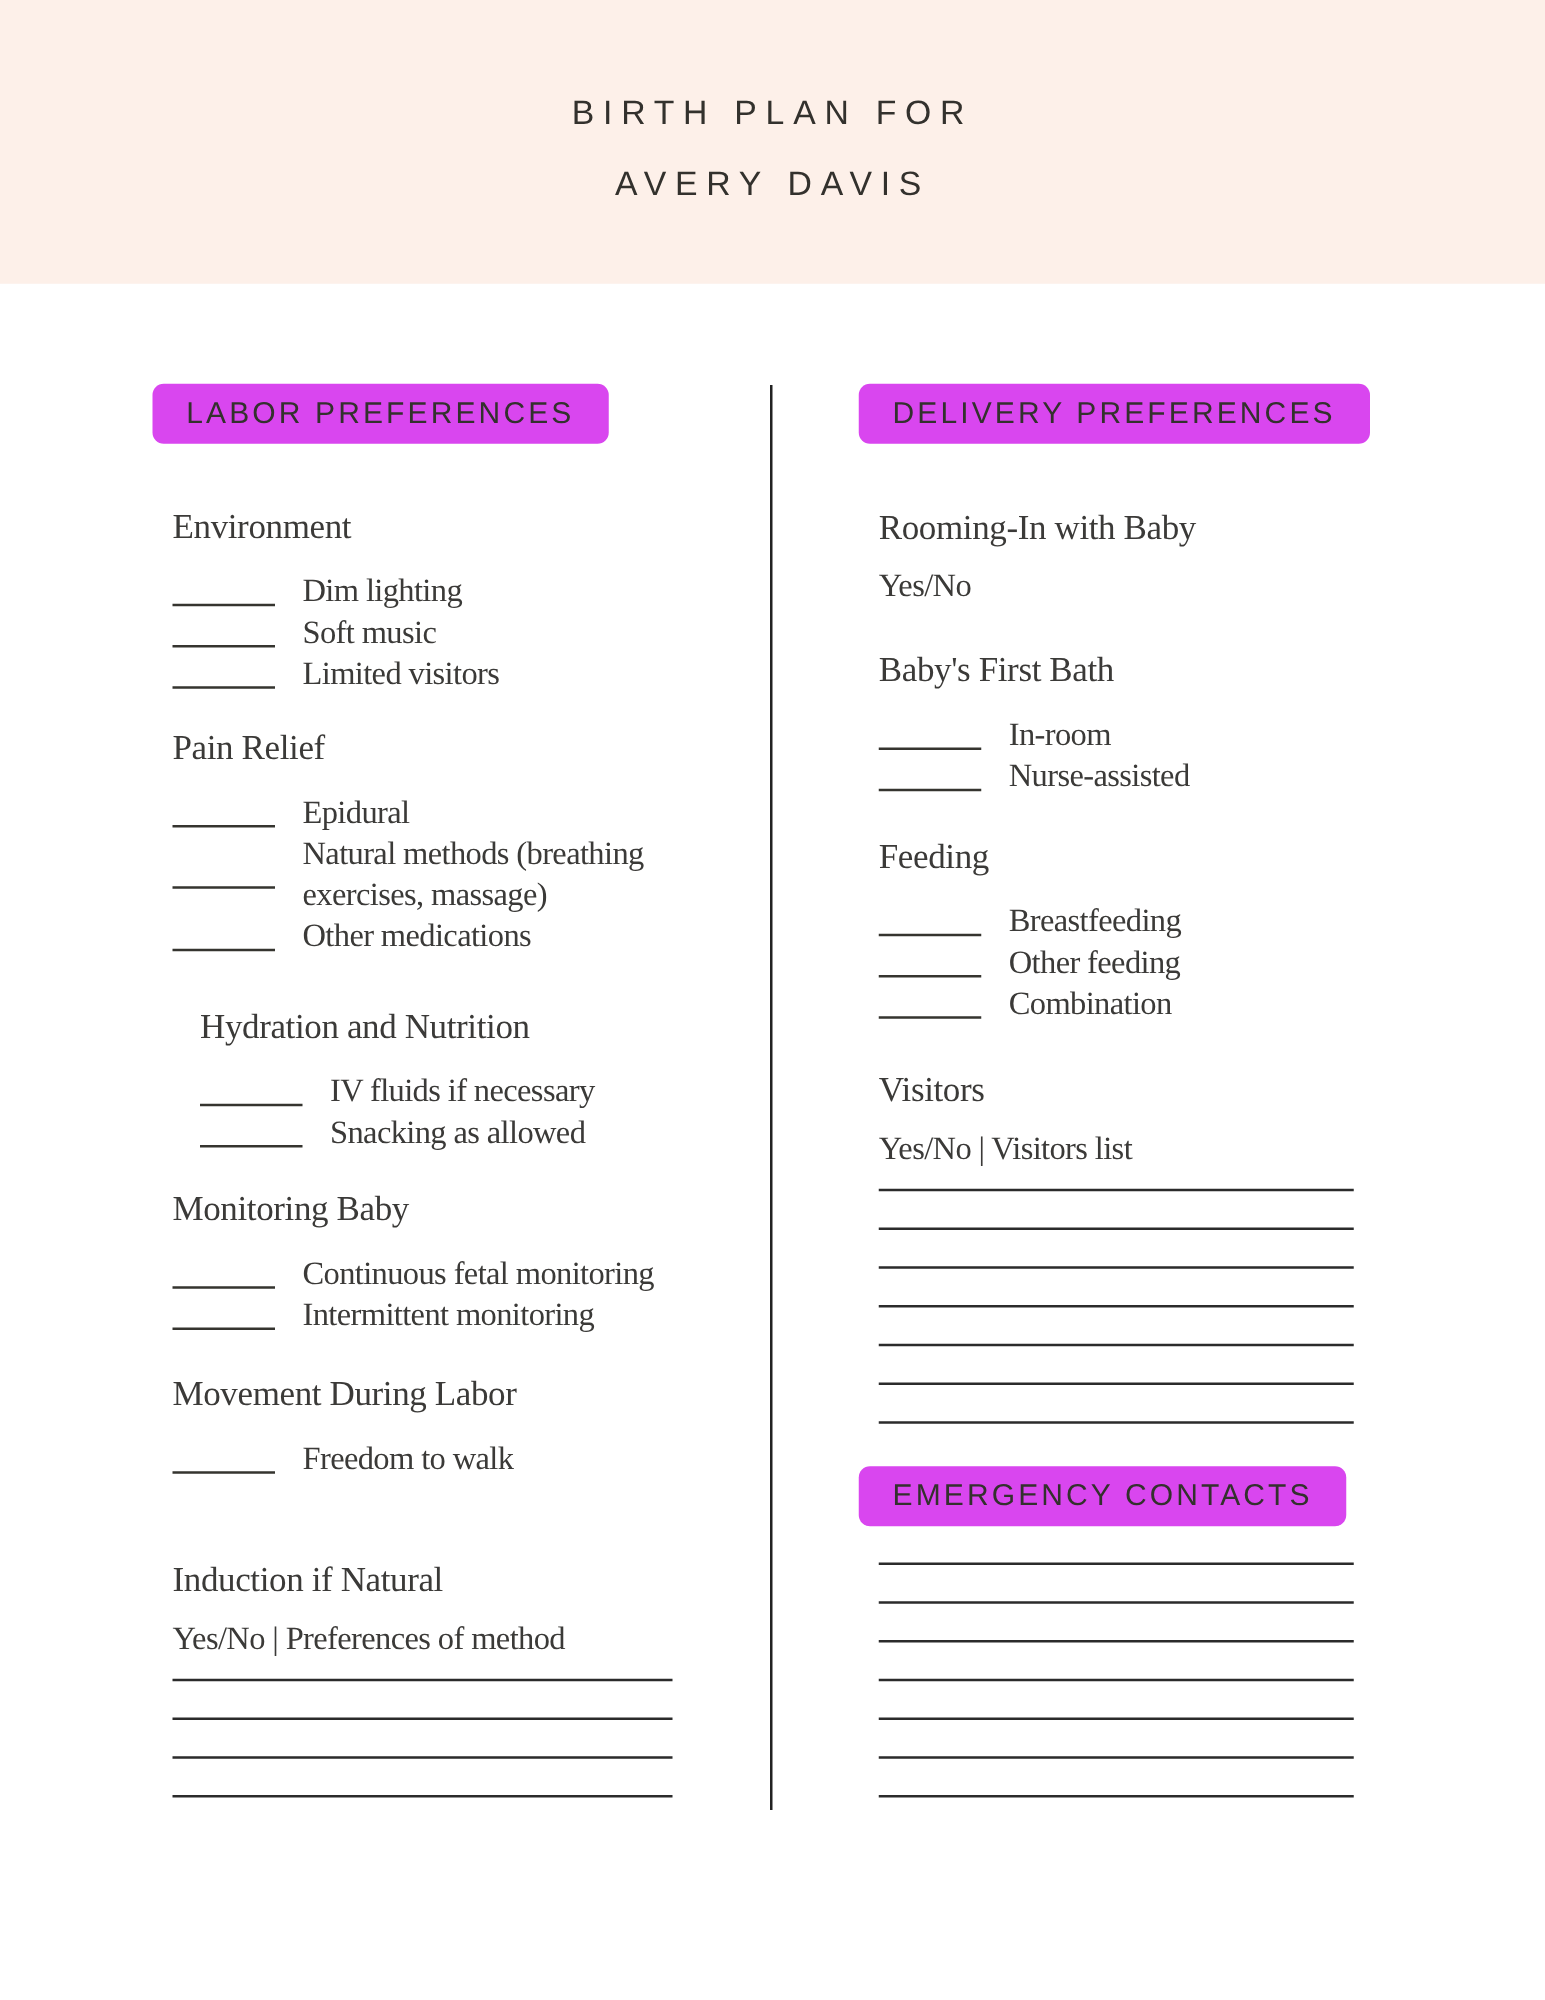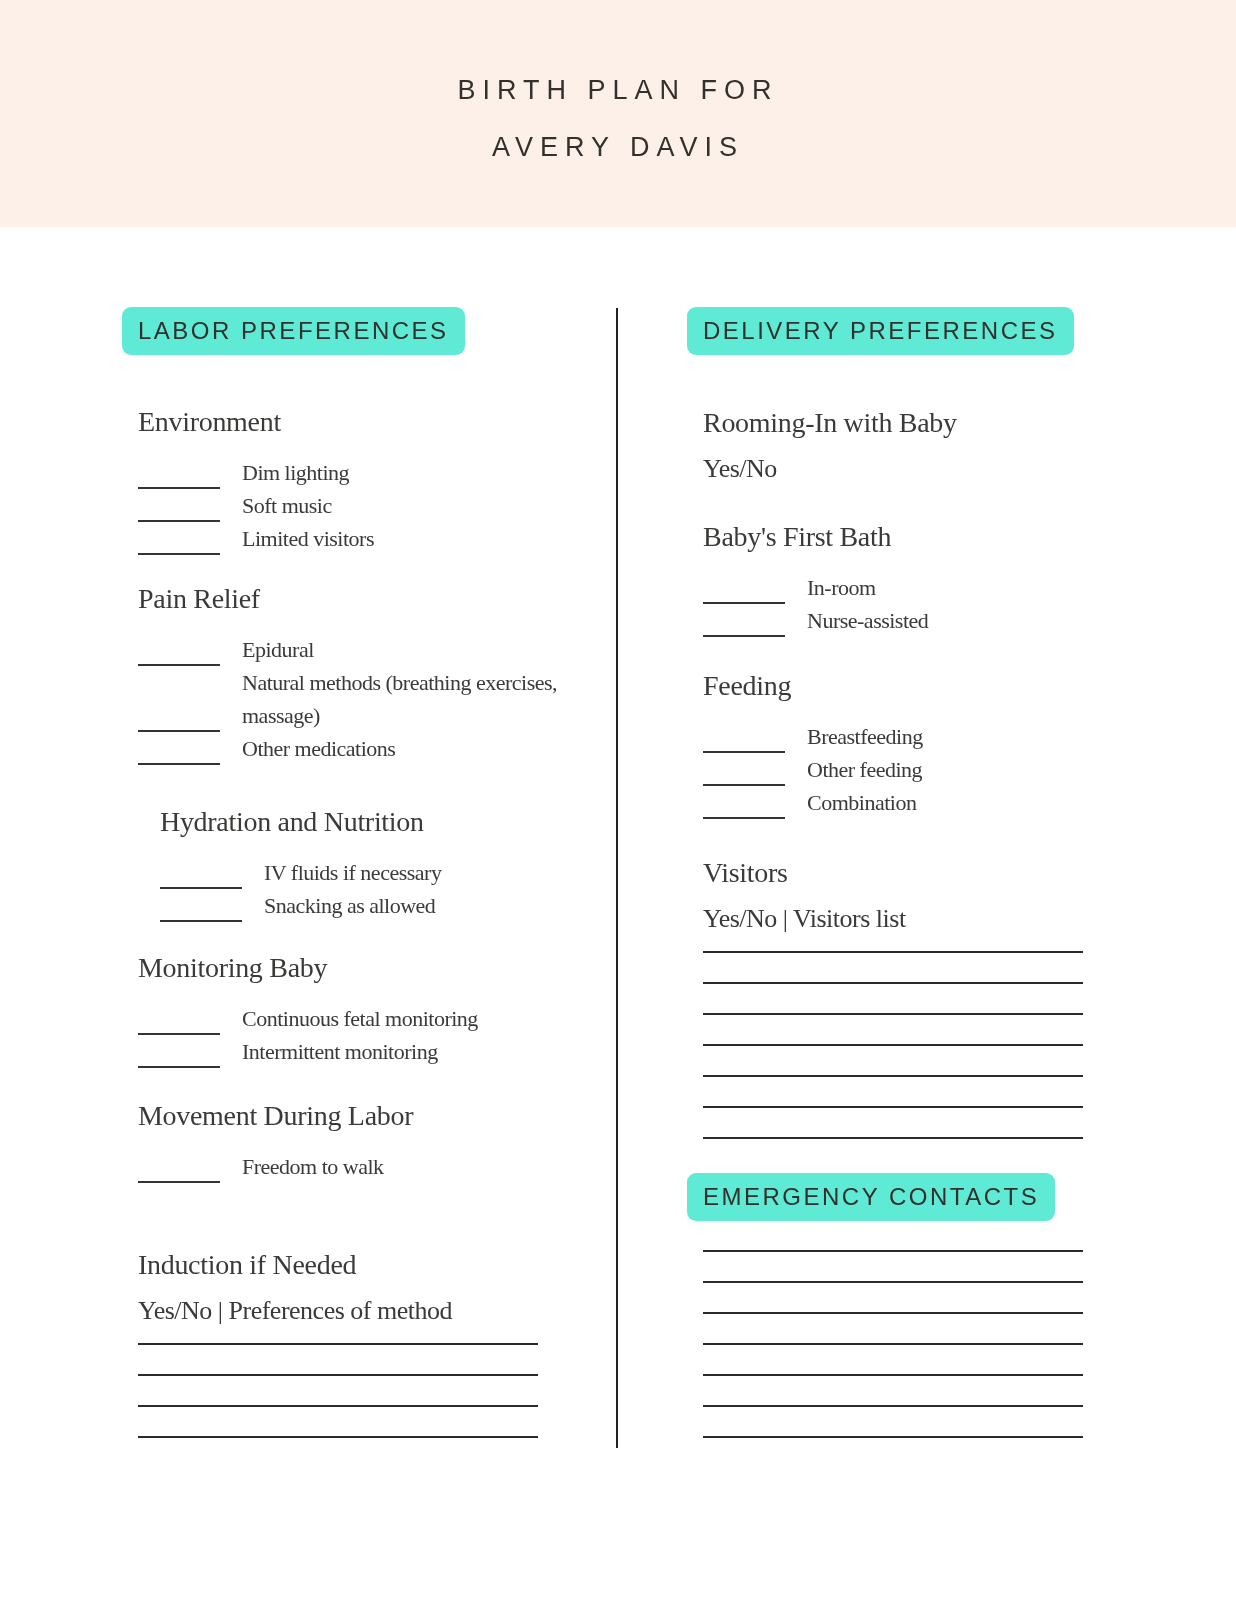--- a/index.html
+++ b/index.html
@@ -36,27 +36,27 @@
   .column-divider {
     position: absolute;
     left: 616px; top: 308px;
     width: 2px; height: 1140px;
     background: #222222;
   }
 
   
   .badge {
     display: inline-block;
-    background: #5eead4;
+    background: #d946ef;
     color: #33312d;
     font-family: "Liberation Sans", sans-serif;
     font-size: 24px;
     line-height: 26px;
     letter-spacing: 2.5px;
-    padding: 11px 16px;
+    padding: 11px 27px;
     border-radius: 9px;
     margin-left: -16px;
     white-space: nowrap;
   }
 
   
   .section { position: absolute; left: 0; width: 100%; }
   .section-heading {
     font-family: "Liberation Serif", serif;
     font-size: 28px;
@@ -70,24 +70,24 @@
     font-size: 26px;
     line-height: 32px;
     letter-spacing: -0.5px;
     color: #3b3a38;
     margin-top: 10px;
   }
 
   .items { margin-top: 14px; }
   .item-row {
     display: flex;
-    align-items: flex-end;
+    align-items: center;
     line-height: 33px;
     font-family: "Liberation Serif", serif;
-    font-size: 22px;
+    font-size: 26px;
     letter-spacing: -0.5px;
     color: #3b3a38;
   }
   .blank-line {
     flex: none;
     width: 82px;
     height: 22px;
     border-bottom: 2px solid #35342f;
   }
   .item-label { margin-left: 22px; flex: 1; }
@@ -177,21 +177,21 @@
       <div class="section" style="top: 789px;">
         <div class="section-heading">Movement During Labor</div>
         <div class="items">
           <div class="item-row">
             <span class="blank-line"></span>
             <span class="item-label">Freedom to walk</span>
           </div>
         </div>
       </div>
       <div class="section" style="top: 938px;">
-        <div class="section-heading">Induction if Needed</div>
+        <div class="section-heading">Induction if Natural</div>
         <div class="section-subtext">Yes/No | Preferences of method</div>
         <div class="write-lines">
           <div class="write-line"></div>
           <div class="write-line"></div>
           <div class="write-line"></div>
           <div class="write-line"></div>
         </div>
       </div>
     </div>
 </div>

